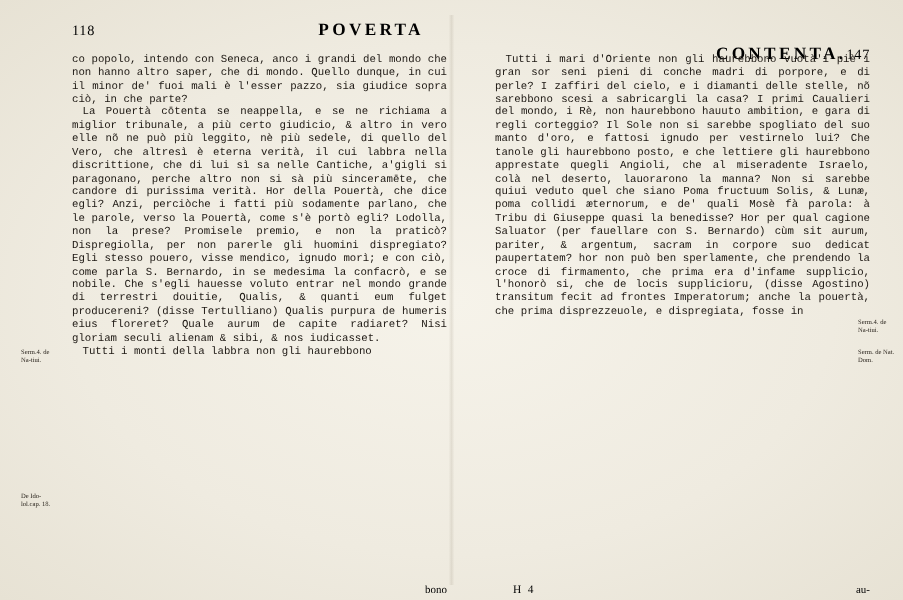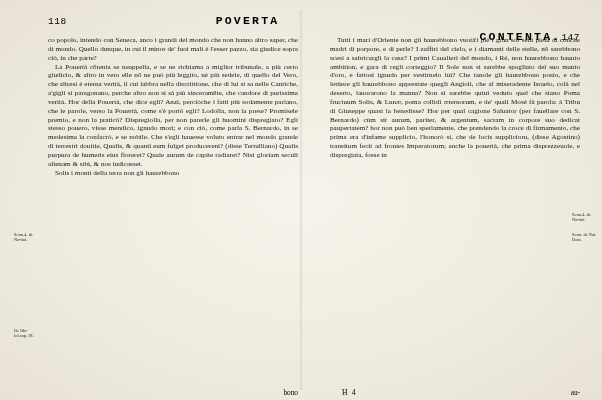--- a/index.html
+++ b/index.html
@@ -40,21 +40,20 @@
   .col-right { left: 330px; }
 
   .runhead {
     display: flex;
     align-items: baseline;
     font-size: 11.5px;
     letter-spacing: 1.6px;
     font-variant: small-caps;
     margin-top: 14px;
     height: 16px;
-    font-family: Liberation Mono, monospace;
   }
   .runhead .folio {
     font-size: 9.5px;
     letter-spacing: 0.5px;
   }
   .runhead .title {
     flex: 1;
     text-align: right;
     font-weight: 600;
     letter-spacing: 2.2px;
@@ -64,20 +63,21 @@
   .runhead.right .title { order: 1; margin-top: 16px; }
 
   .body {
     margin-top: 6px;
     font-size: 7.15px;
     line-height: 8.85px;
     text-align: justify;
     text-justify: inter-word;
     color: #1c1712;
     hyphens: manual;
+    font-family: Liberation Mono, monospace;
   }
   .body p {
     margin: 0;
     text-indent: 7px;
   }
   .body p.noind { text-indent: 0; }
 
   
   .marginnote {
     position: absolute;
@@ -116,21 +116,21 @@
 
   <div class="col col-left">
     <div class="runhead">
       <span class="folio">118</span>
       <span class="title">POVERTA</span>
       <span class="folio" style="visibility:hidden">118</span>
     </div>
     <div class="body">
       <p class="noind">co popolo, intendo con Seneca, anco i grandi del mondo che non hanno altro saper, che di mondo. Quello dunque, in cui il minor de' fuoi mali è l'esser pazzo, sia giudice sopra ciò, in che parte?</p>
       <p>La Pouertà cōtenta se neappella, e se ne richiama a miglior tribunale, a più certo giudicio, &amp; altro in vero elle nõ ne può più leggito, nè più sedele, di quello del Vero, che altresì è eterna verità, il cui labbra nella discrittione, che di lui sì sa nelle Cantiche, a'gigli si paragonano, perche altro non si sà più sinceramēte, che candore di purissima verità. Hor della Pouertà, che dice egli? Anzi, perciòche i fatti più sodamente parlano, che le parole, verso la Pouertà, come s'è portò egli? Lodolla, non la prese? Promisele premio, e non la praticò? Dispregiolla, per non parerle gli huomini dispregiato? Egli stesso pouero, visse mendico, ignudo morì; e con ciò, come parla S. Bernardo, in se medesima la confacrò, e se nobile. Che s'egli hauesse voluto entrar nel mondo grande di terrestri douitie, Qualis, &amp; quanti eum fulget producereni? (disse Tertulliano) Qualis purpura de humeris eius floreret? Quale aurum de capite radiaret? Nisi gloriam seculi alienam &amp; sibi, &amp; nos iudicasset.</p>
-      <p>Solis i monti della terra non gli haurebbono</p>
+      <p>Tutti i monti della labbra non gli haurebbono</p>
     </div>
   </div>
 
   <div class="col col-right">
     <div class="runhead right">
       <span class="title">CONTENTA.</span>
       <span class="folio">147</span>
     </div>
     <div class="body">
       <p>Tutti i mari d'Oriente non gli haurebbono vuotà'i piè i gran sor seni pieni di conche madri di porpore, e di perle? I zaffiri del cielo, e i diamanti delle stelle, nõ sarebbono scesi a sabricargli la casa? I primi Caualieri del mondo, i Rè, non haurebbono hauuto ambition, e gara di regli corteggio? Il Sole non si sarebbe spogliato del suo manto d'oro, e fattosi ignudo per vestirnelo lui? Che tanole gli haurebbono posto, e che lettiere gli haurebbono apprestate quegli Angioli, che al miseradente Israelo, colà nel deserto, lauorarono la manna? Non si sarebbe quiui veduto quel che siano Poma fructuum Solis, &amp; Lunæ, poma collidi æternorum, e de' quali Mosè fà parola: à Tribu di Giuseppe quasi la benedisse? Hor per qual cagione Saluator (per fauellare con S. Bernardo) cùm sit aurum, pariter, &amp; argentum, sacram in corpore suo dedicat paupertatem? hor non può ben sperlamente, che prendendo la croce di firmamento, che prima era d'infame supplicio, l'honorò si, che de locis supplicioru, (disse Agostino) transitum fecit ad frontes Imperatorum; anche la pouertà, che prima disprezzeuole, e dispregiata, fosse in</p>

